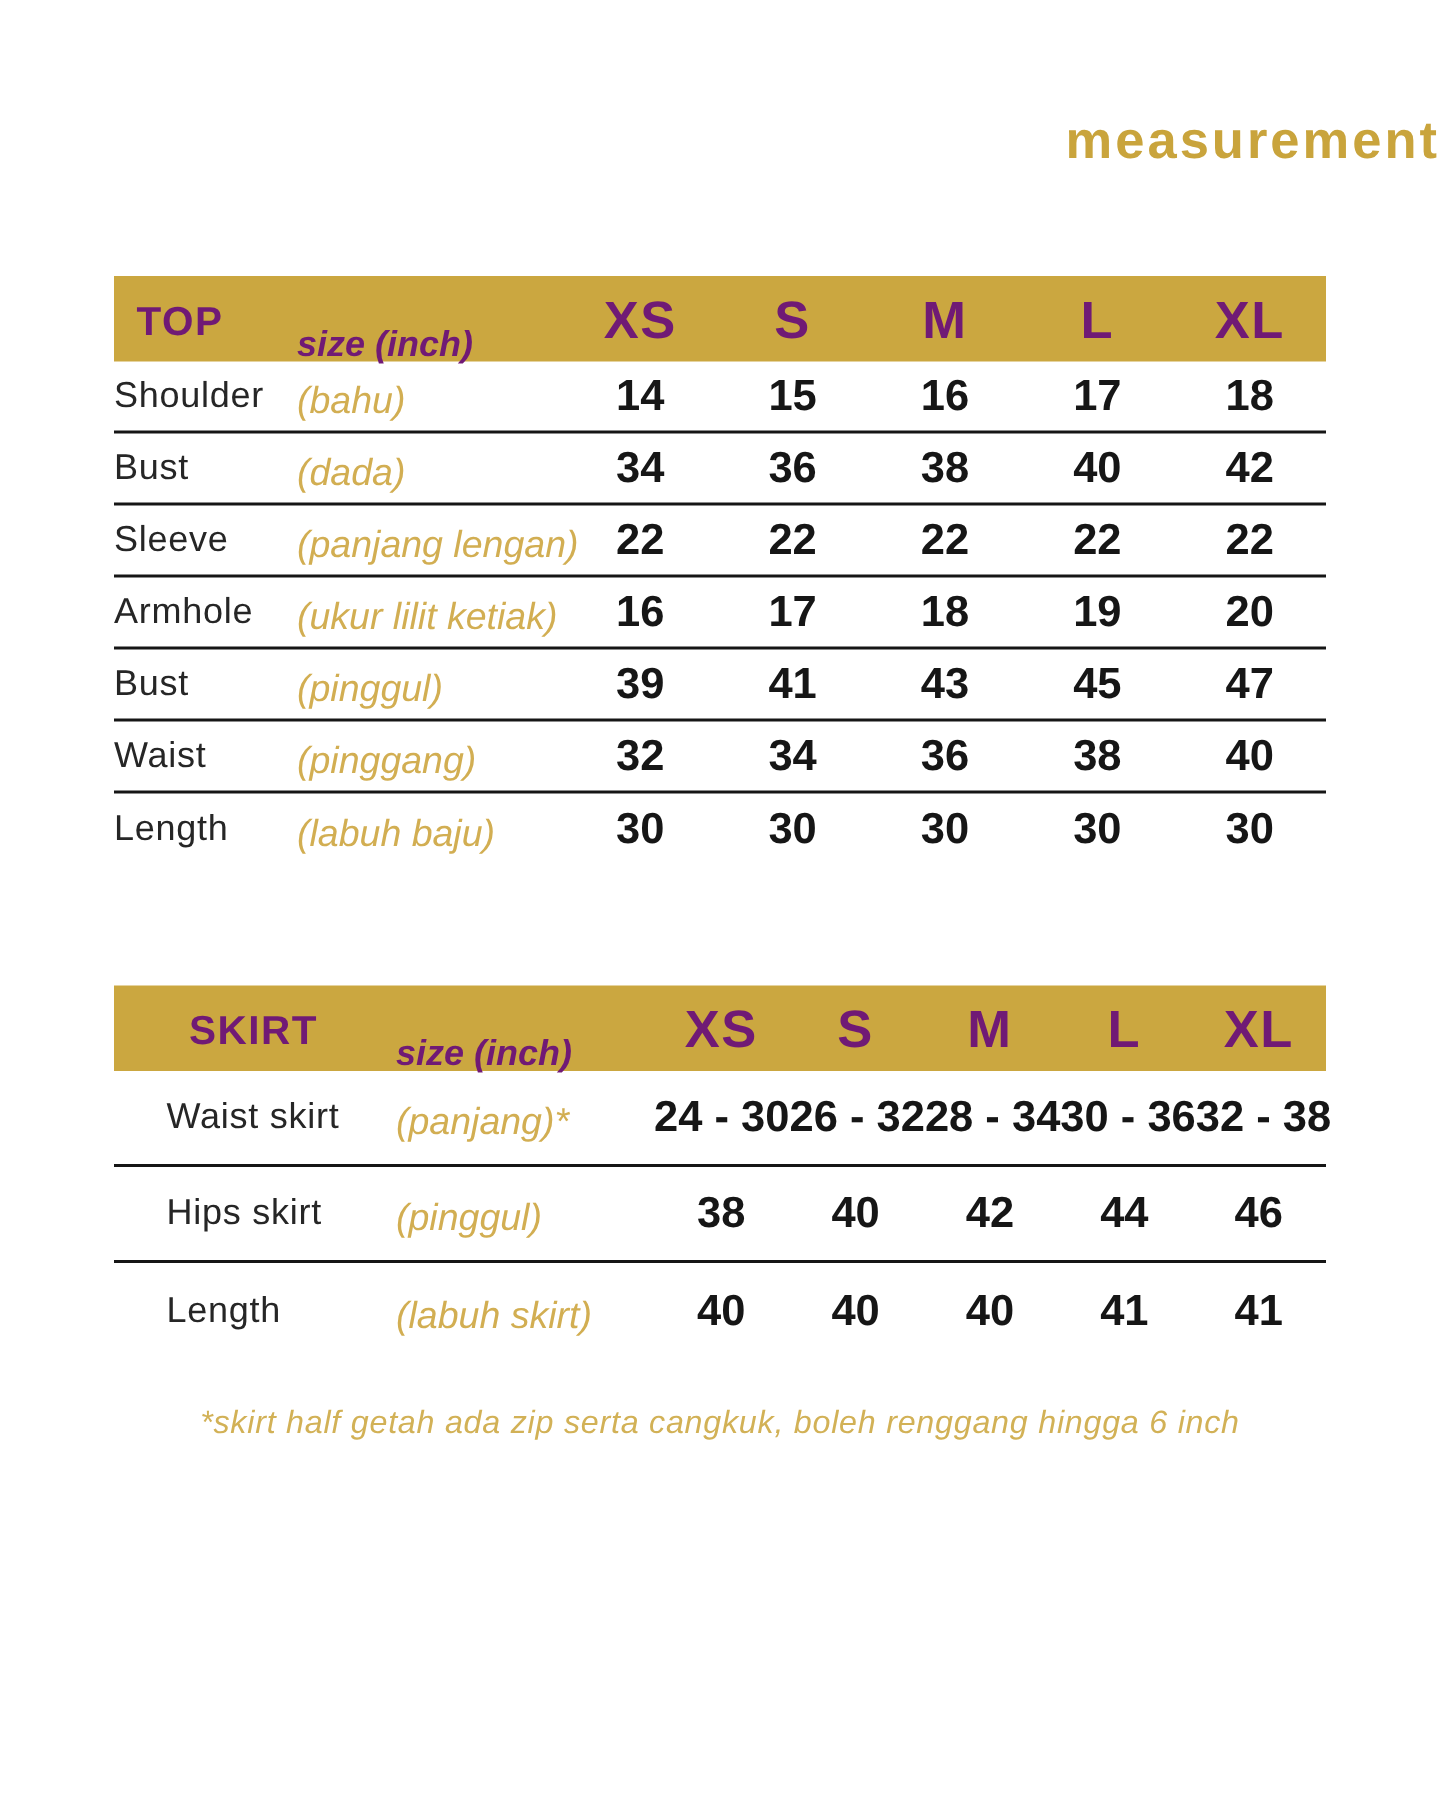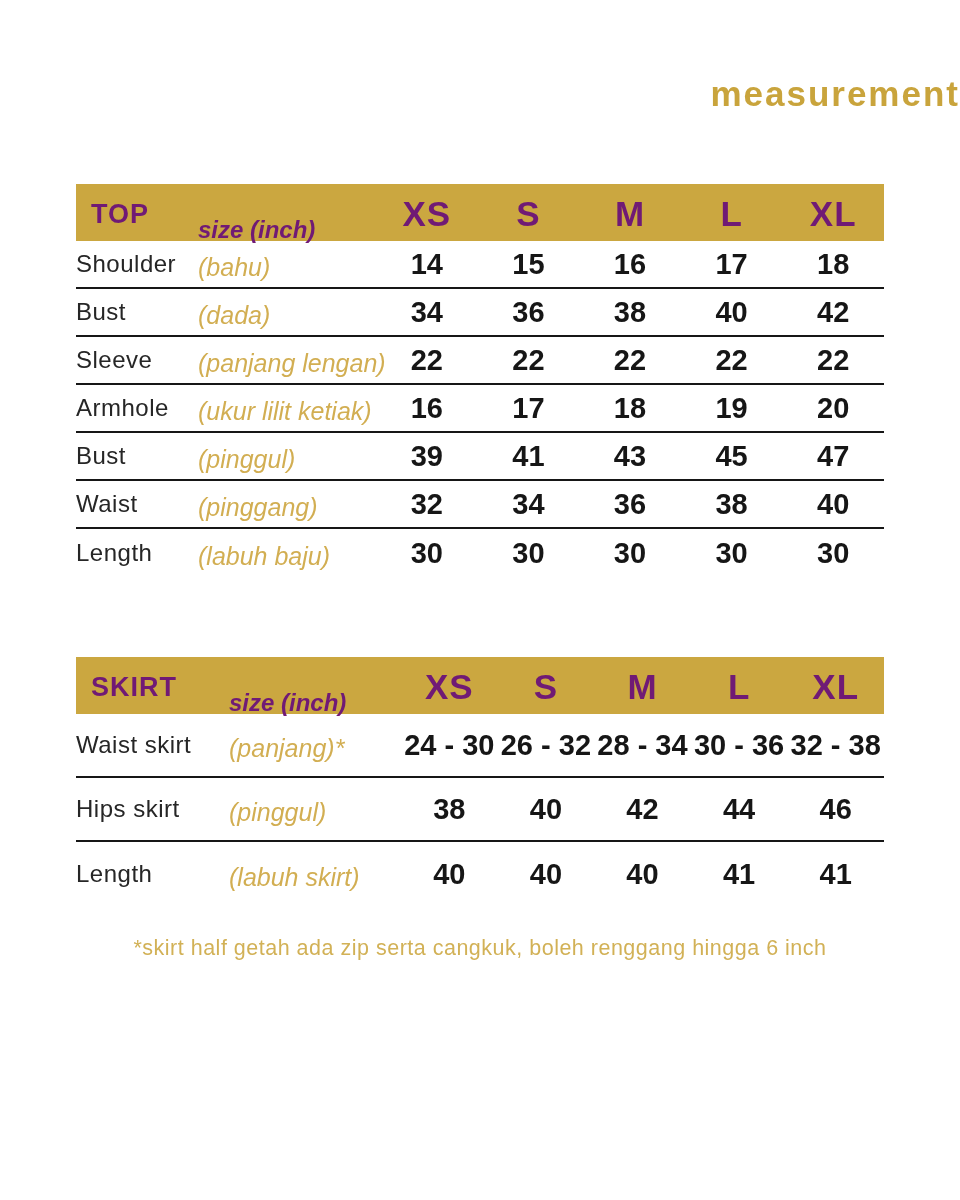--- a/index.html
+++ b/index.html
@@ -35,21 +35,21 @@
     font-weight:700;
     letter-spacing:2px;
     color:var(--gold-title);
     text-align:right;
   }
   .size-table{width:808px;margin:0 auto;}
   .t1{margin-top:70px;}
   .t2{margin-top:80px;}
   .grid-row{display:grid;align-items:center;}
   .t1 .grid-row{grid-template-columns:122px 178px repeat(5,1fr);}
-  .t2 .grid-row{grid-template-columns:153px 172px repeat(5,1fr);}
+  .t2 .grid-row{grid-template-columns:153px 172px repeat(5,1fr);padding-left:35px;}
   .head{
     height:57px;
     background:var(--gold-bar);
     color:#701a75;
   }
   .head .name{
     padding-left:15px;
     font-weight:700;
     font-size:27px;
     letter-spacing:1px;
@@ -88,20 +88,21 @@
     font-size:29px;
     color:var(--ink);
     white-space:nowrap;
   }
   .footnote{
     margin:30px 0 0;
     text-align:center;
     font-size:21.5px;
     letter-spacing:0.5px;
     color:var(--gold-note);
+    font-style:italic;
   }
 </style>
 </head>
 <body>
 
 <div class="brand-block">
   <div class="subtitle">measurement</div>
 </div>
 
 <section class="size-table t1">

